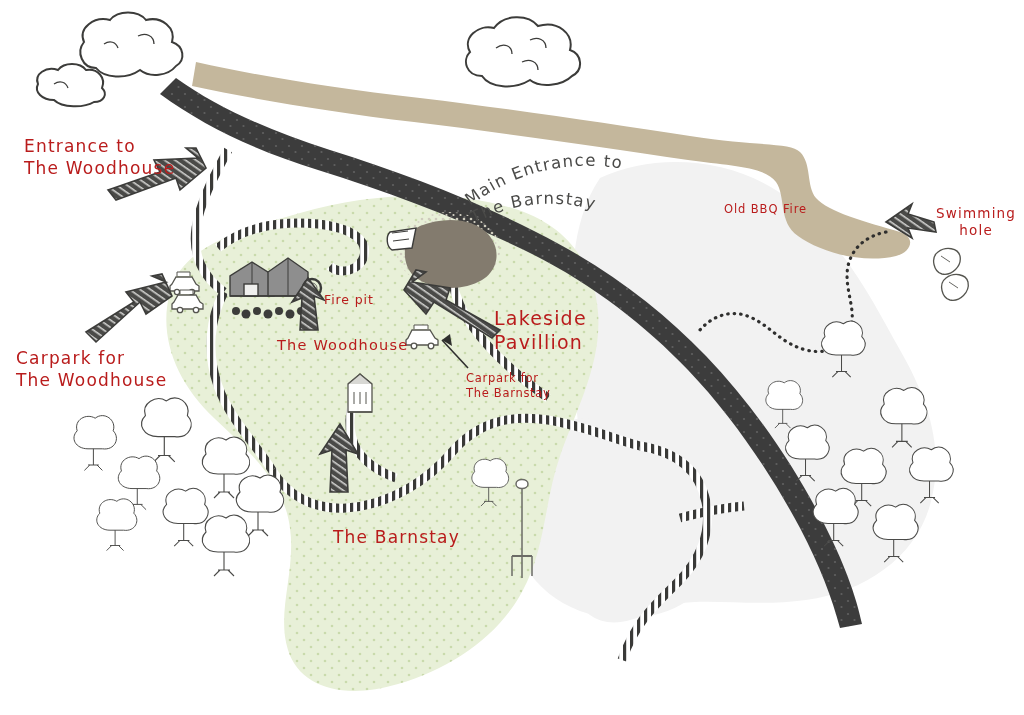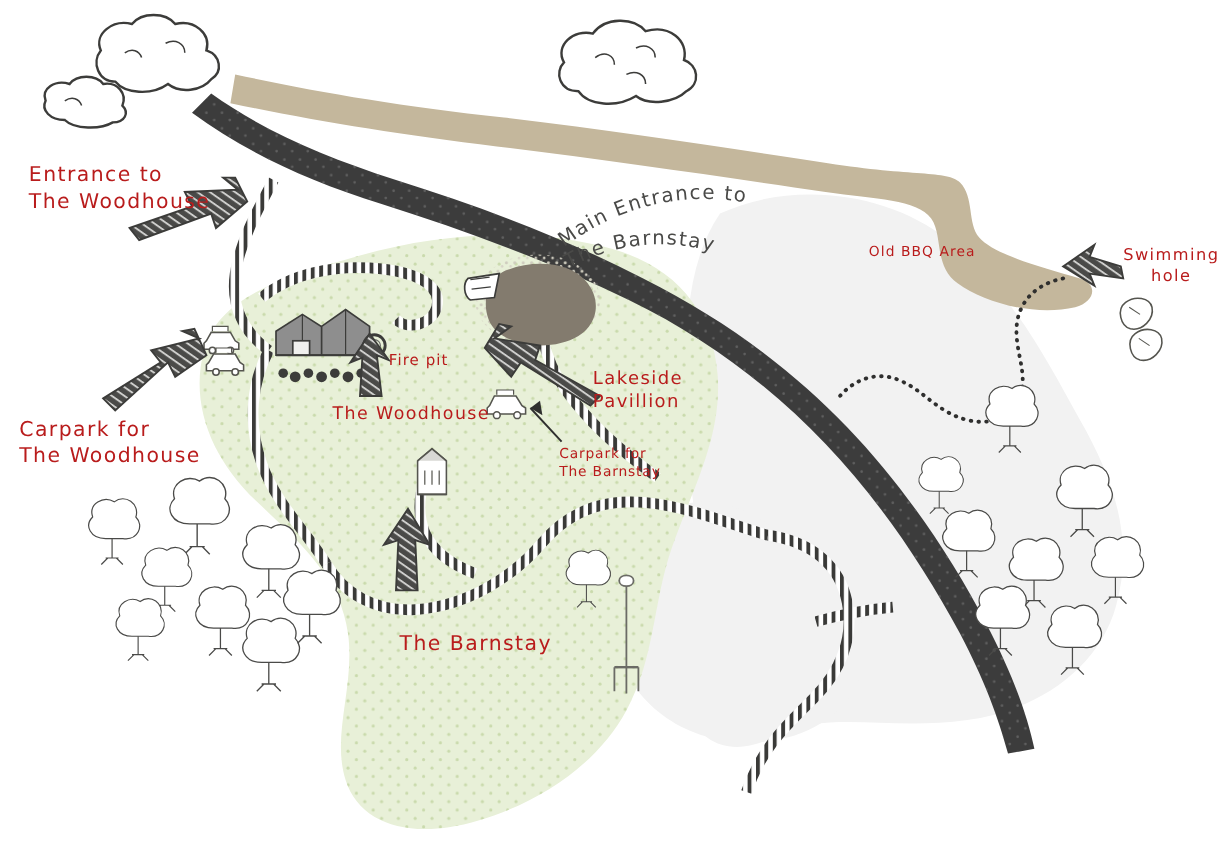--- a/index.html
+++ b/index.html
@@ -31,21 +31,21 @@
     line-height: 1.28;
     white-space: pre-line;
     text-align: center;
     pointer-events: none;
     -webkit-font-smoothing: antialiased;
   }
   .lbl-entrance-woodhouse { left: 24px;  top: 136px; font-size: 17px; text-align: left; }
   .lbl-carpark-woodhouse  { left: 16px;  top: 348px; font-size: 17px; text-align: left; }
   .lbl-woodhouse          { left: 277px; top: 336px; font-size: 14.5px; }
   .lbl-firepit            { left: 324px; top: 292px; font-size: 12.5px; text-align: left; letter-spacing: 0.9px; }
-  .lbl-lakeside           { left: 494px; top: 306px; font-size: 15px; text-align: left; }
+  .lbl-lakeside           { left: 494px; top: 306px; font-size: 19px; text-align: left; }
   .lbl-carpark-barnstay   { left: 466px; top: 371px; font-size: 11.5px; text-align: left; letter-spacing: 0.7px; }
   .lbl-barnstay           { left: 333px; top: 527px; font-size: 17px; text-align: left; }
   .lbl-oldbbq             { left: 724px; top: 202px; font-size: 11.5px; text-align: left; letter-spacing: 0.9px; }
   .lbl-swimming           { left: 936px; top: 205px; font-size: 13.5px; }
   .curved-text {
     position: absolute;
     left: 0;
     top: 0;
     width: 1024px;
     height: 715px;
@@ -389,18 +389,18 @@
   <div class="map-label lbl-firepit">Fire pit</div>
 
   <div class="map-label lbl-lakeside">Lakeside
 Pavillion</div>
 
   <div class="map-label lbl-carpark-barnstay">Carpark for
 The Barnstay</div>
 
   <div class="map-label lbl-barnstay">The Barnstay</div>
 
-  <div class="map-label lbl-oldbbq">Old BBQ Area</div>
+  <div class="map-label lbl-oldbbq">Old BBQ Fire</div>
 
   <div class="map-label lbl-swimming">Swimming
 hole</div>
 
 </div>
 
 </body></html>

